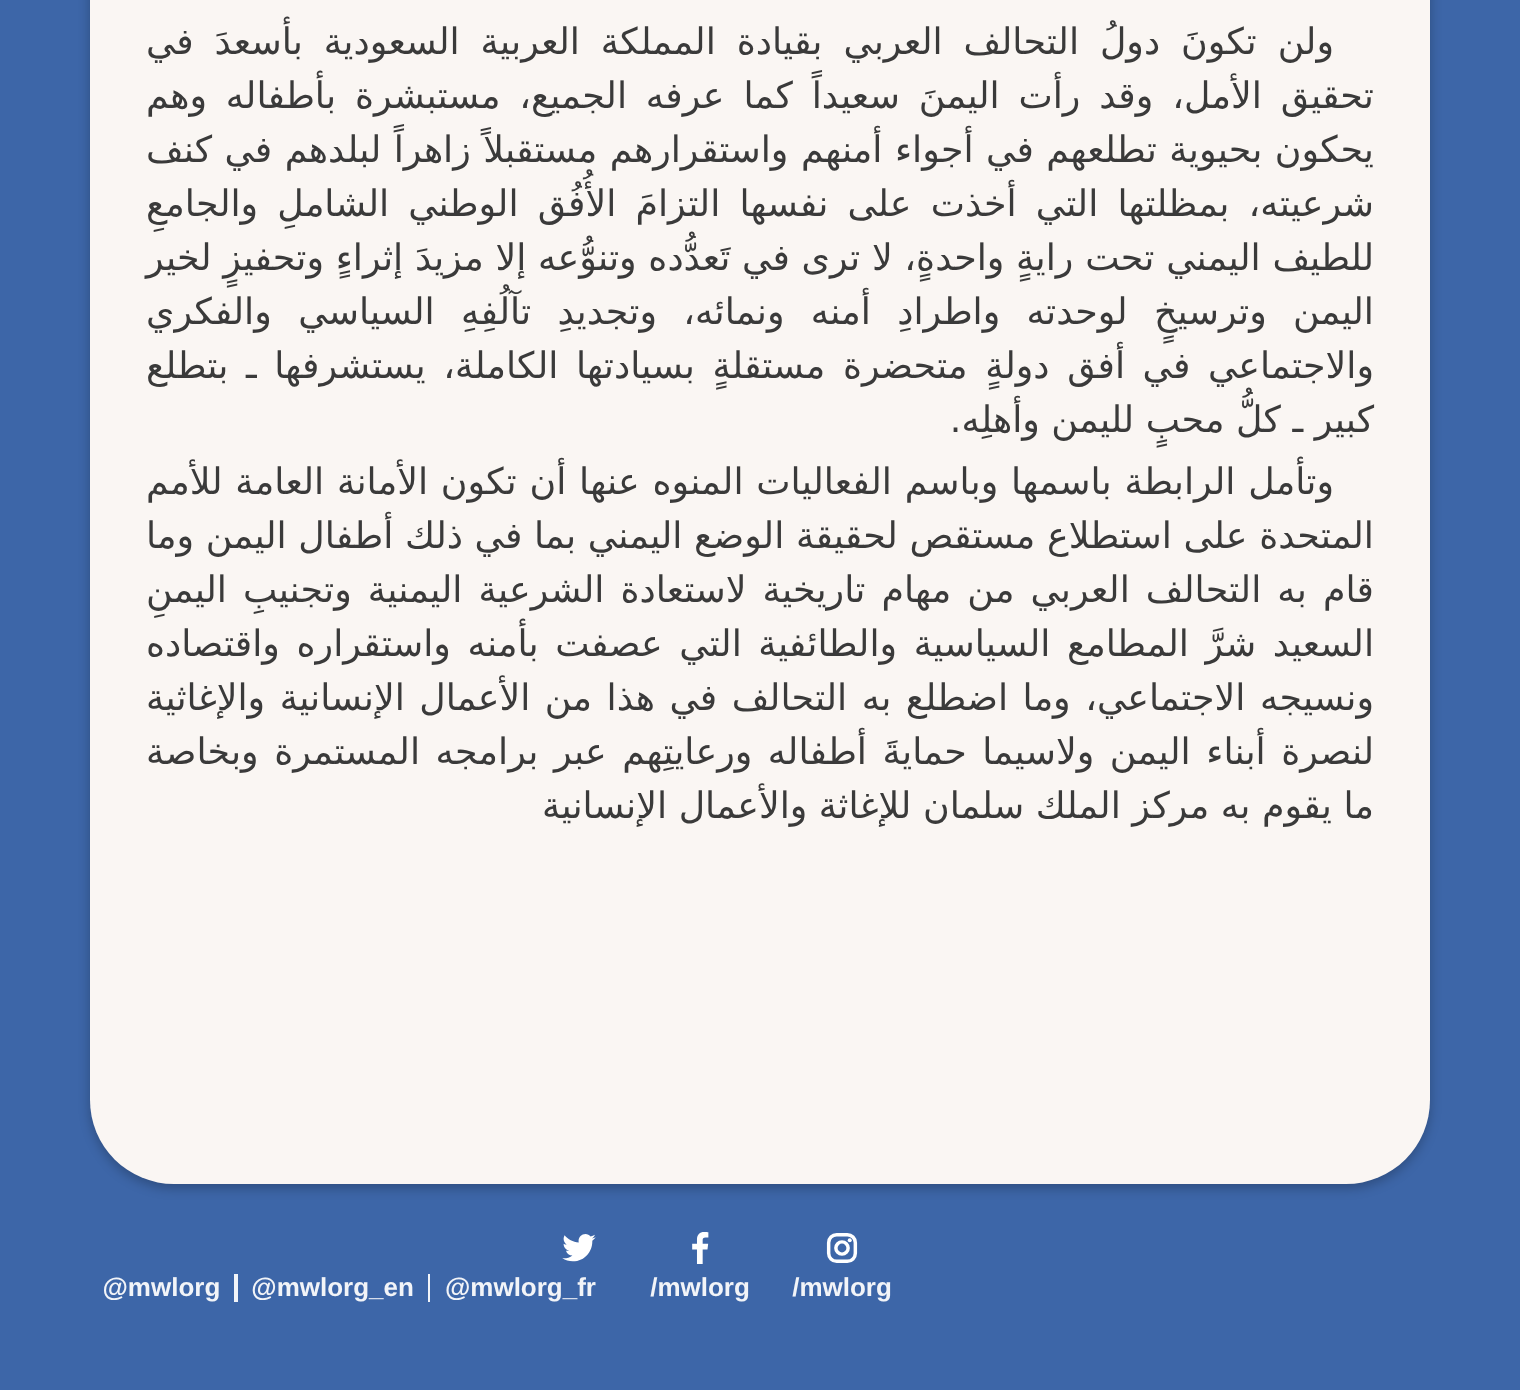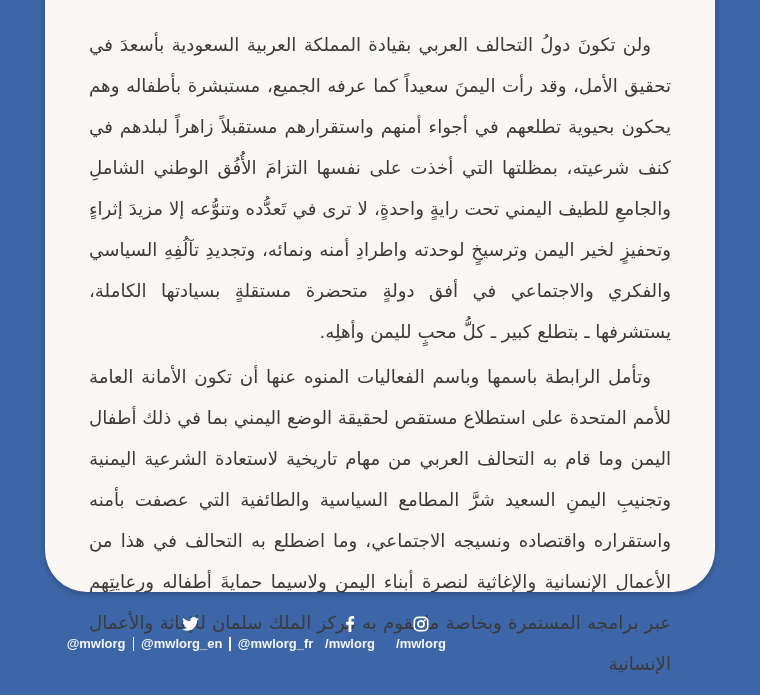--- a/index.html
+++ b/index.html
@@ -25,22 +25,22 @@
       box-shadow: 0 2px 6px rgba(0,0,0,0.25);
       box-sizing: border-box;
       padding: 48px 28px 0 28px;
     }
     .article {
       direction: rtl;
       text-align: justify;
       text-align-last: right;
       color: #3a3a3a;
       font-size: 18.2px;
-      line-height: 41px;
-      margin: 16px;
+      line-height: 27px;
+      margin: 0;
     }
     .article p {
       margin: 0 0 4px 0;
       text-indent: 20px;
     }
     .footer {
       position: absolute;
       left: 0;
       top: 612px;
       width: 760px;
@@ -85,21 +85,21 @@
 
 <div class="card">
   <div class="article">
     <p>ولن تكونَ دولُ التحالف العربي بقيادة المملكة العربية السعودية بأسعدَ في تحقيق الأمل، وقد رأت اليمنَ سعيداً كما عرفه الجميع، مستبشرة بأطفاله وهم يحكون بحيوية تطلعهم في أجواء أمنهم واستقرارهم مستقبلاً زاهراً لبلدهم في كنف شرعيته، بمظلتها التي أخذت على نفسها التزامَ الأُفُق الوطني الشاملِ والجامعِ للطيف اليمني تحت رايةٍ واحدةٍ، لا ترى في تَعدُّده وتنوُّعه إلا مزيدَ إثراءٍ وتحفيزٍ لخير اليمن وترسيخٍ لوحدته واطرادِ أمنه ونمائه، وتجديدِ تآلُفِهِ السياسي والفكري والاجتماعي في أفق دولةٍ متحضرة مستقلةٍ بسيادتها الكاملة، يستشرفها ـ بتطلع كبير ـ كلُّ محبٍ لليمن وأهلِه.</p>
     <p>وتأمل الرابطة باسمها وباسم الفعاليات المنوه عنها أن تكون الأمانة العامة للأمم المتحدة على استطلاع مستقص لحقيقة الوضع اليمني بما في ذلك أطفال اليمن وما قام به التحالف العربي من مهام تاريخية لاستعادة الشرعية اليمنية وتجنيبِ اليمنِ السعيد شرَّ المطامع السياسية والطائفية التي عصفت بأمنه واستقراره واقتصاده ونسيجه الاجتماعي، وما اضطلع به التحالف في هذا من الأعمال الإنسانية والإغاثية لنصرة أبناء اليمن ولاسيما حمايةَ أطفاله ورعايتِهم عبر برامجه المستمرة وبخاصة ما يقوم به مركز الملك سلمان للإغاثة والأعمال الإنسانية</p>
   </div>
 </div>
 
 <div class="footer">
 
-  <div class="social" style="left:70px; width:240px;">
+  <div class="social" style="left:58px; width:240px;align-items:flex-end;">
     <span class="icon">
       <svg width="17" height="14" viewBox="0 0 24 20">
           <path fill="#fff" d="M24 2.4c-.9.4-1.8.6-2.8.8 1-.6 1.8-1.6 2.2-2.7-1 .6-2 1-3.1 1.2C19.4.7 18.1 0 16.6 0c-2.7 0-4.9 2.2-4.9 4.9 0 .4 0 .8.1 1.1C7.7 5.8 4.1 3.9 1.7.9c-.4.7-.7 1.6-.7 2.5 0 1.7.9 3.2 2.2 4.1-.8 0-1.6-.2-2.2-.6v.1c0 2.4 1.7 4.4 3.9 4.8-.4.1-.8.2-1.3.2-.3 0-.6 0-.9-.1.6 2 2.4 3.4 4.6 3.4-1.7 1.3-3.8 2.1-6.1 2.1-.4 0-.8 0-1.2-.1 2.2 1.4 4.8 2.2 7.5 2.2 9.1 0 14-7.5 14-14v-.6c1-.7 1.8-1.6 2.5-2.5z"></path>
         </svg>
     </span>
     <span class="handle">
       <span>@mwlorg</span>
       <span class="sep"></span>
       <span>@mwlorg_en</span>
       <span class="sep"></span>

